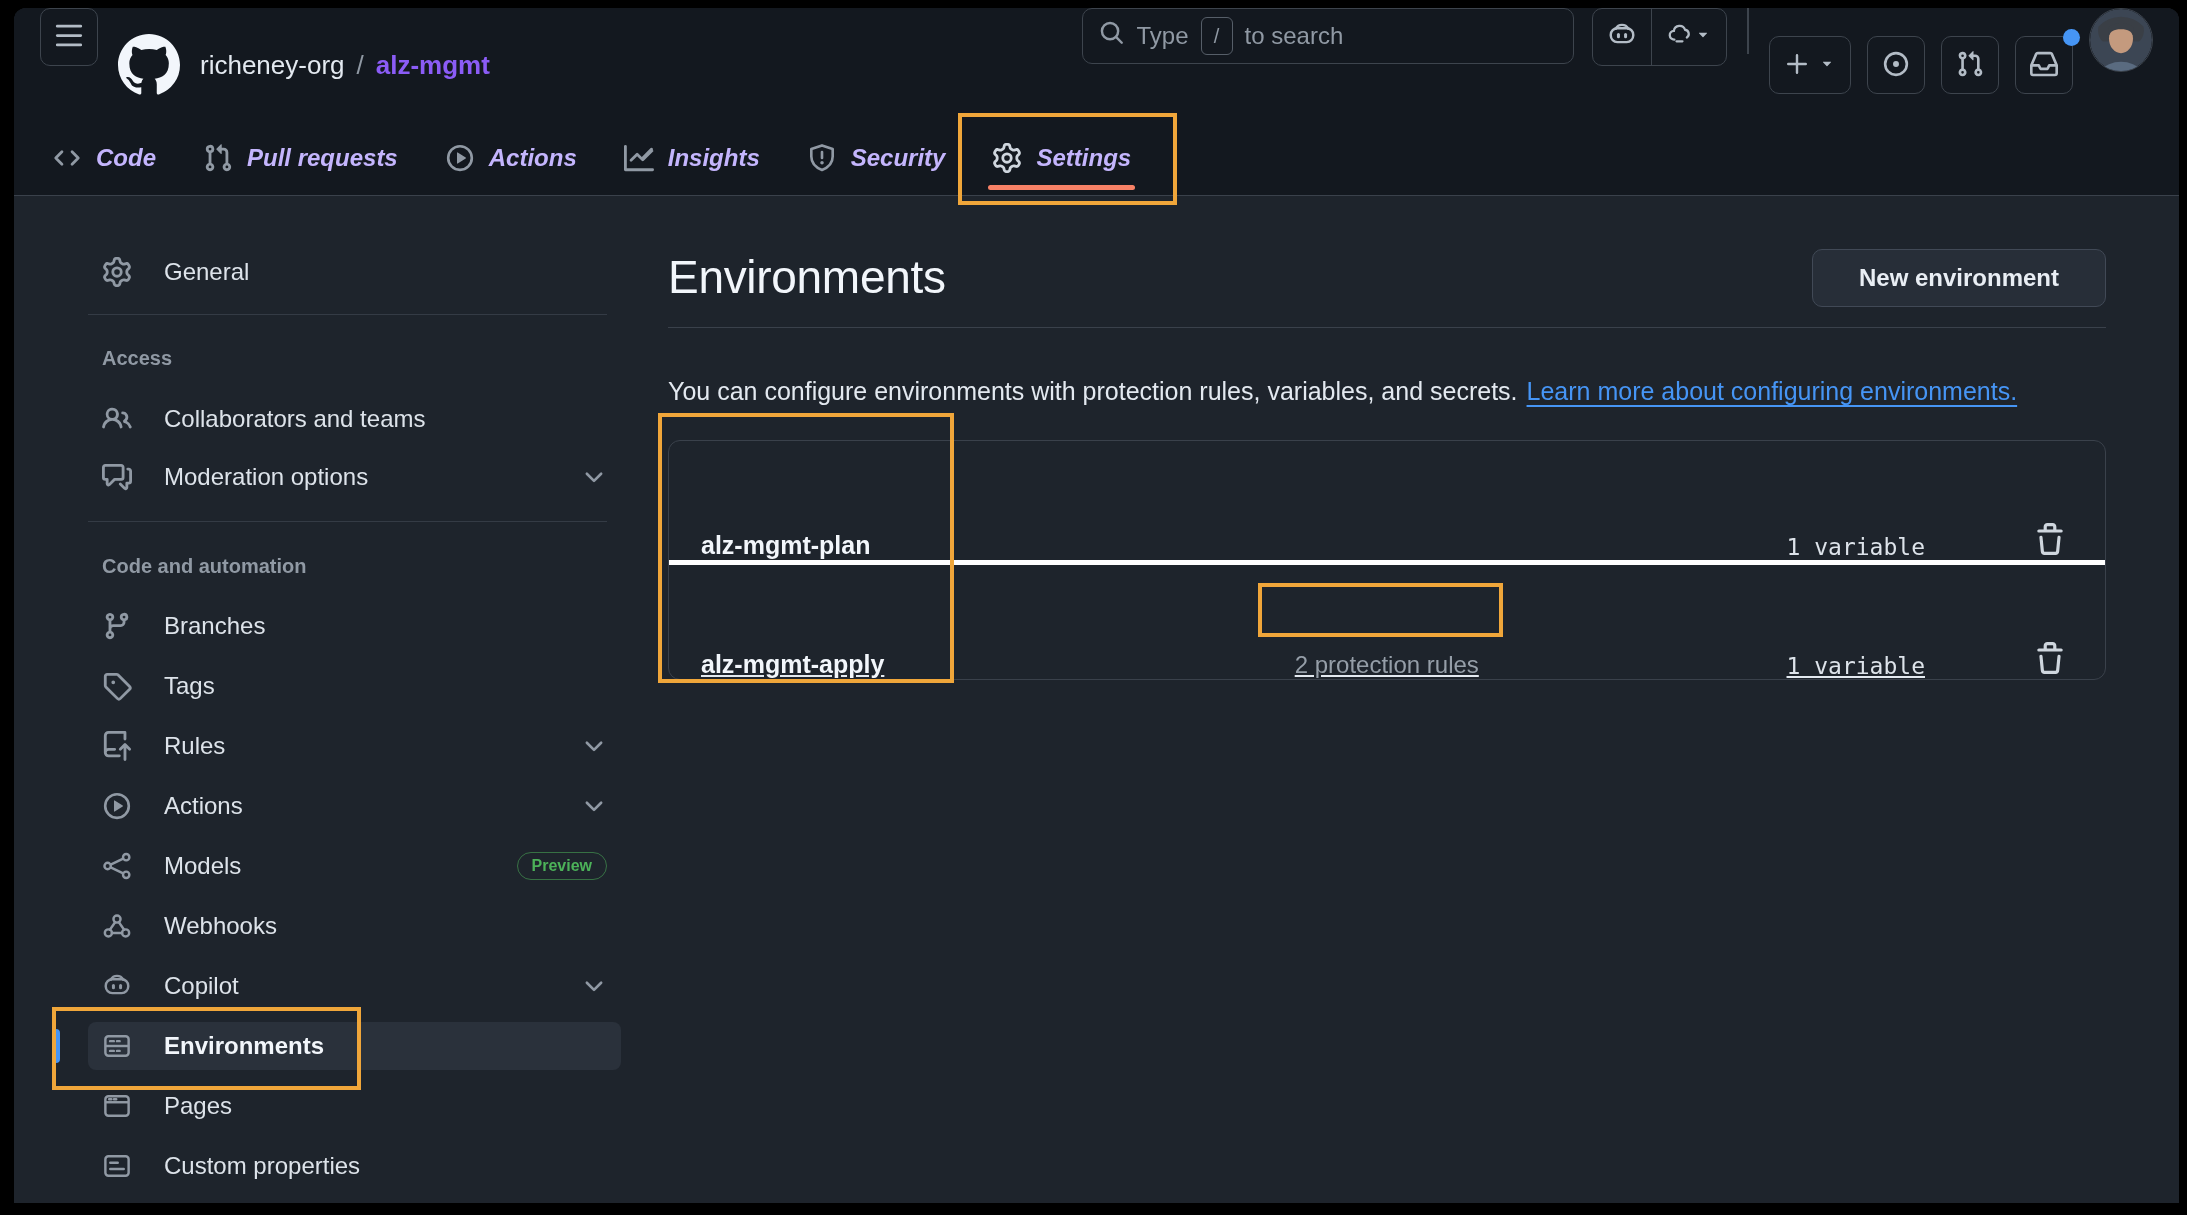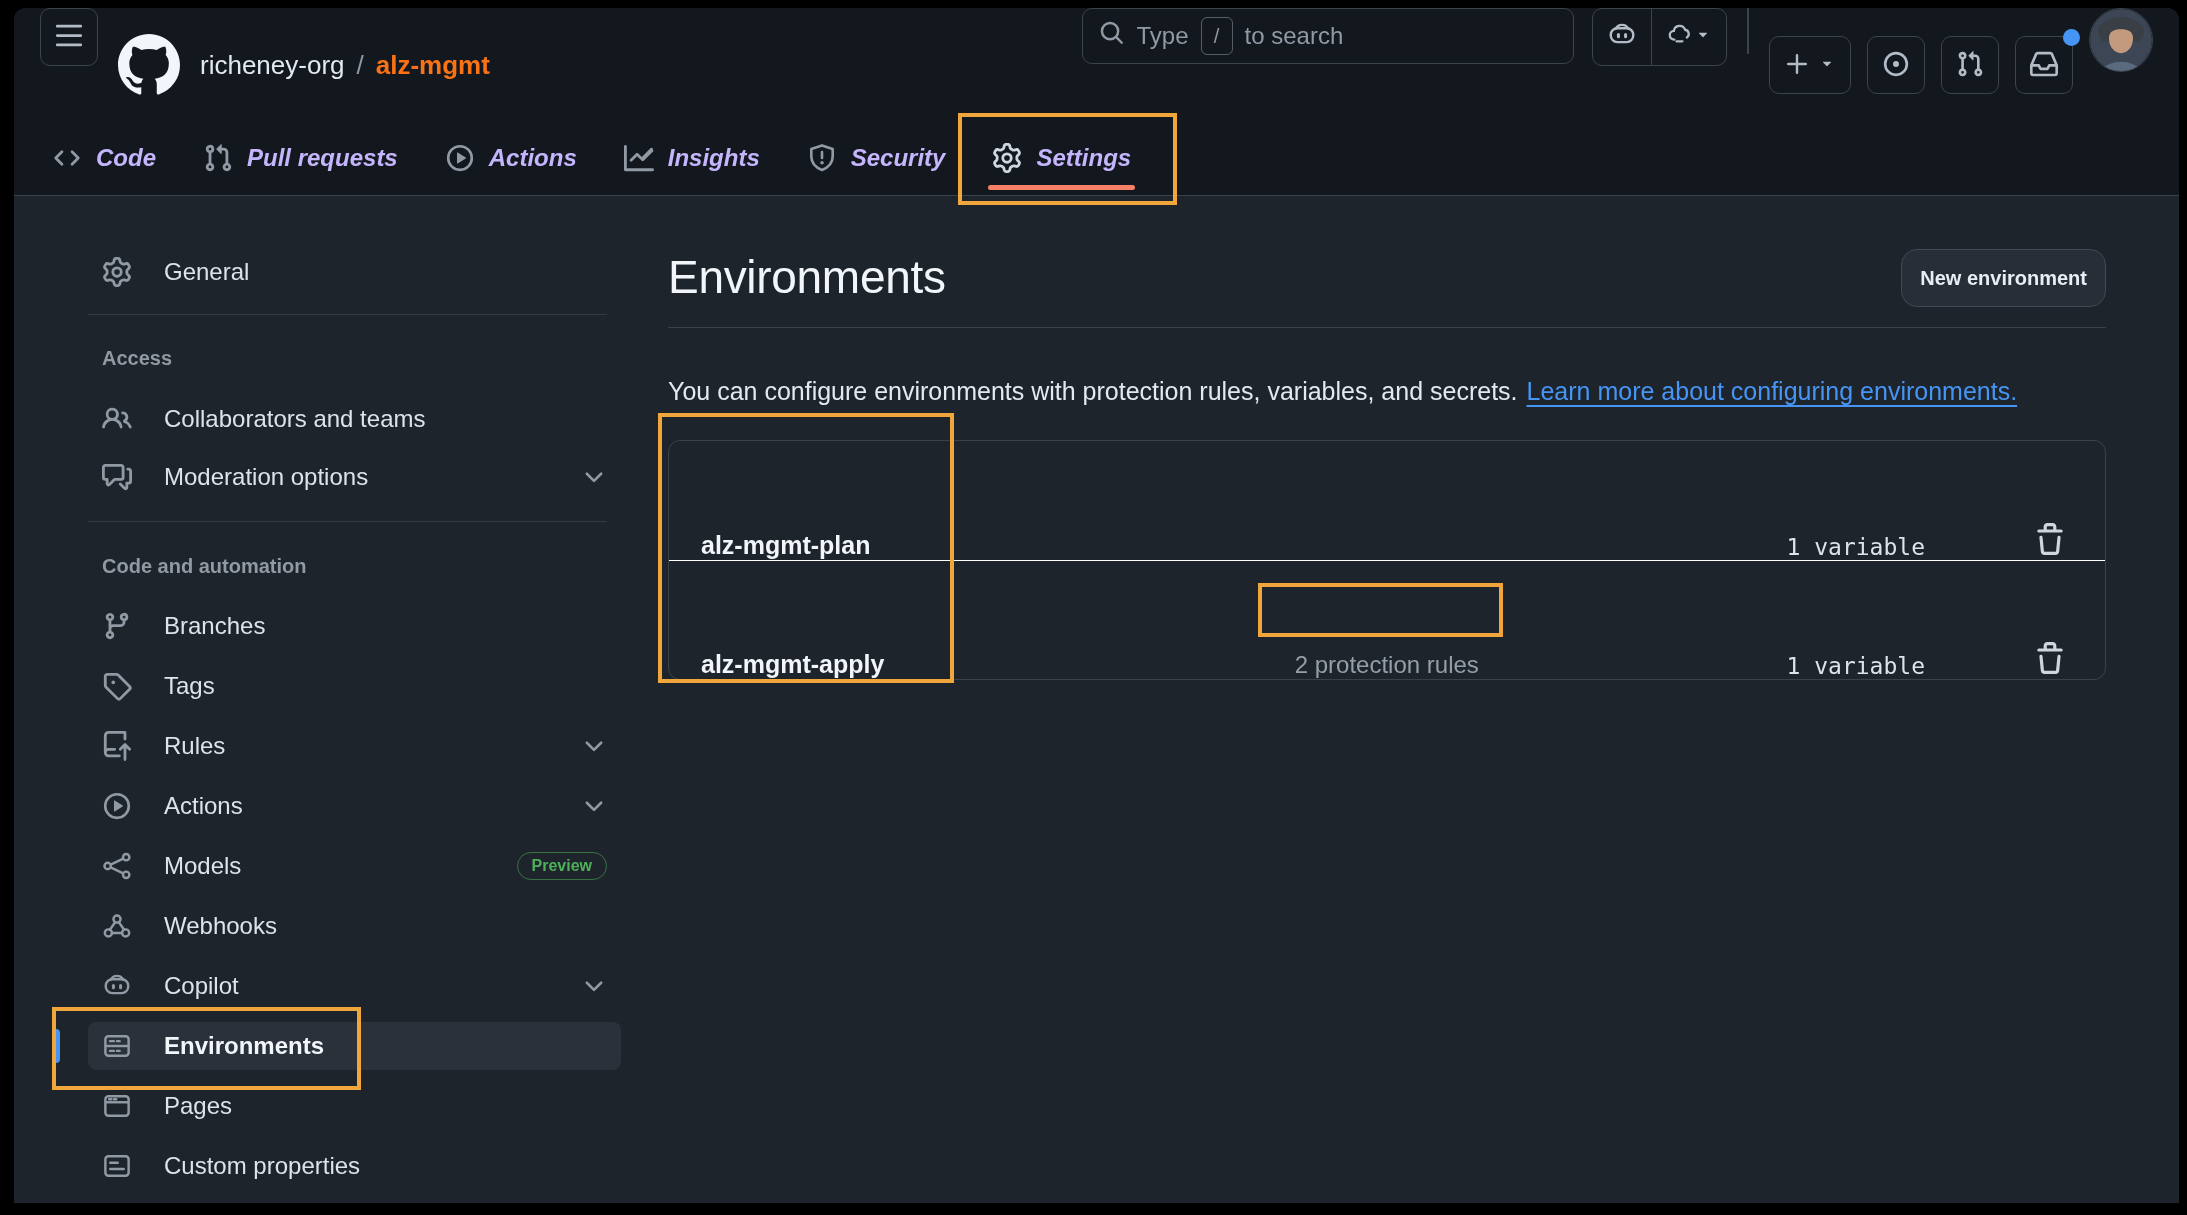--- a/index.html
+++ b/index.html
@@ -21,21 +21,21 @@
   .iconbtn{
     display:flex;align-items:center;justify-content:center;gap:8px;
     height:58px;min-width:58px;border:1.5px solid #3d444d;border-radius:10px;
     background:transparent;color:#b3bcc6;cursor:pointer;box-sizing:border-box;
   }
   .hamburger{width:58px;}
   .gh-logo{margin-left:20px;color:#f2f6fb;display:flex;align-items:center;}
   .breadcrumb{margin-left:20px;font-size:26px;display:flex;align-items:center;white-space:nowrap;}
   .breadcrumb .org{color:#e3e9f0;}
   .breadcrumb .sep{color:#9099a4;margin:0 12px;}
-  .breadcrumb .repo{font-weight:700;color:#f97316;}
+  .breadcrumb .repo{font-weight:700;color:#8b5cf6;}
   .topbar .spacer{flex:1;}
   .searchbox{
     width:492px;height:56px;border:1.5px solid #3d444d;border-radius:10px;
     display:flex;align-items:center;gap:12px;padding:0 16px;box-sizing:border-box;
     color:#9099a4;font-size:24px;cursor:text;
   }
   .slashkey{
     width:30px;height:36px;border:1.5px solid #565e68;border-radius:6px;
     display:flex;align-items:center;justify-content:center;font-size:20px;color:#9099a4;
   }
@@ -87,32 +87,32 @@
   .m-codeauto{margin-top:33px;}
   .m-branches{margin-top:24px;}
   .m-item{margin-top:12px;}
   
   .main{position:absolute;top:188px;left:654px;right:73px;bottom:0;}
   .main h1{
     margin:0;padding-top:55px;font-size:46px;line-height:52px;font-weight:400;
     color:#f2f6fb;letter-spacing:-.3px;
   }
   .btn{
-    position:absolute;top:53px;right:0;height:58px;padding:0 18px;
-    background:#272e38;border:1.5px solid #414956;border-radius:16px;
-    color:#e9eef4;font-size:20px;font-weight:600;cursor:pointer;font-family:inherit;
+    position:absolute;top:53px;right:0;height:58px;padding:0 46px;
+    background:#272e38;border:1.5px solid #414956;border-radius:10px;
+    color:#e9eef4;font-size:24px;font-weight:600;cursor:pointer;font-family:inherit;
   }
   .main-divider{height:1px;background:#3a414b;margin-top:24px;}
   .desc{margin-top:47px;font-size:25px;color:#e3e9f0;line-height:32px;}
   .desc a{color:#4695f5;text-decoration:underline;text-underline-offset:5px;margin-left:9px;cursor:pointer;}
   .env-card{
     margin-top:33px;border:1.5px solid #3a414b;border-radius:12px;overflow:hidden;
   }
   .env-row{display:flex;align-items:flex-end;height:119px;padding:0 32px;box-sizing:border-box;}
-  .env-row + .env-row{border-top:1px solid #ffffff;}
+  .env-row + .env-row{border-top:5px solid #ffffff;text-decoration:underline;}
   .env-name{width:286px;font-size:25px;font-weight:700;color:#f2f6fb;cursor:pointer;flex:none;}
   .env-protection{flex:1;text-align:center;font-size:24px;color:#959ea8;}
   .env-vars{font-family:"DejaVu Sans Mono",monospace;font-size:23px;color:#dde3ea;}
   .env-trash{margin-left:108px;margin-right:6px;background:none;border:none;color:#cfd6de;cursor:pointer;display:flex;padding:0;}
   
   .ann{position:absolute;border:4px solid #f0a63a;box-sizing:border-box;pointer-events:none;}
   .ann-settings{left:944px;top:105px;width:219px;height:92px;}
   .ann-envnames{left:644px;top:405px;width:296px;height:270px;}
   .ann-protection{left:1244px;top:575px;width:245px;height:54px;}
   .ann-sidebar-env{left:38px;top:999px;width:309px;height:83px;}

